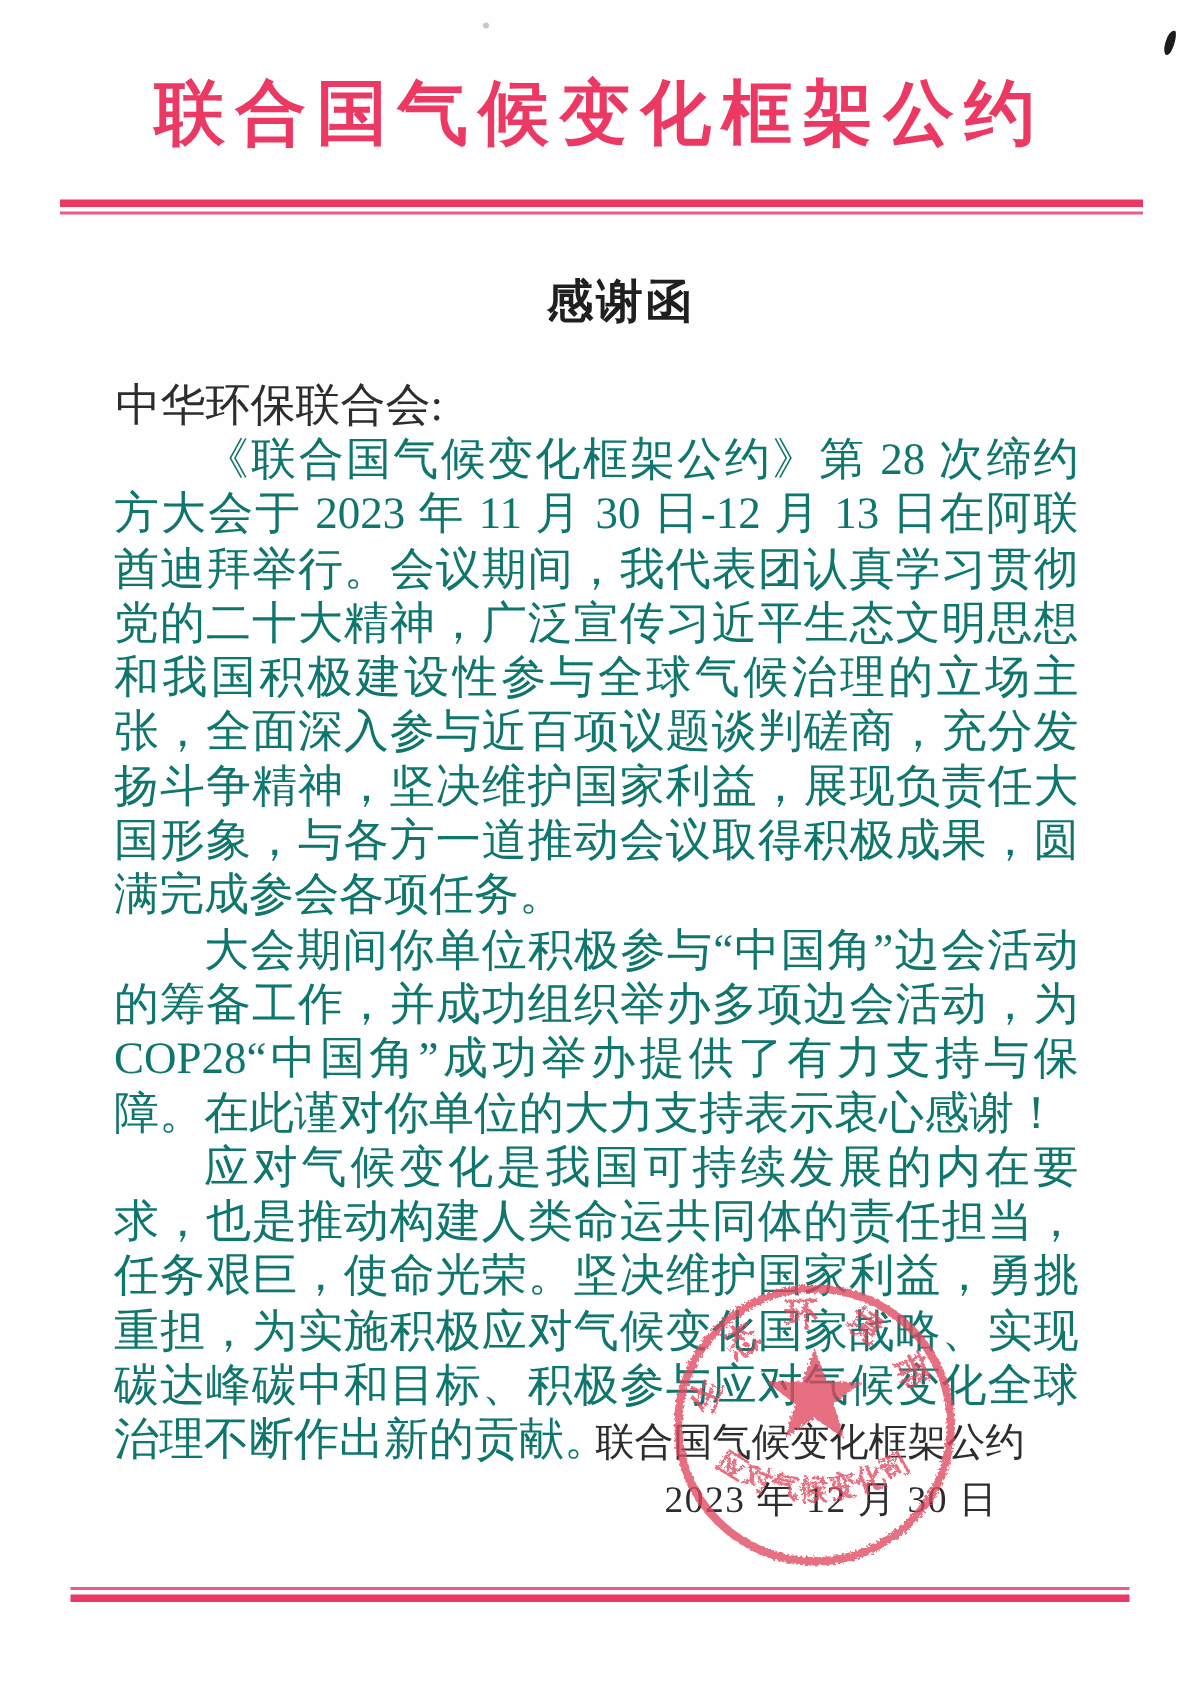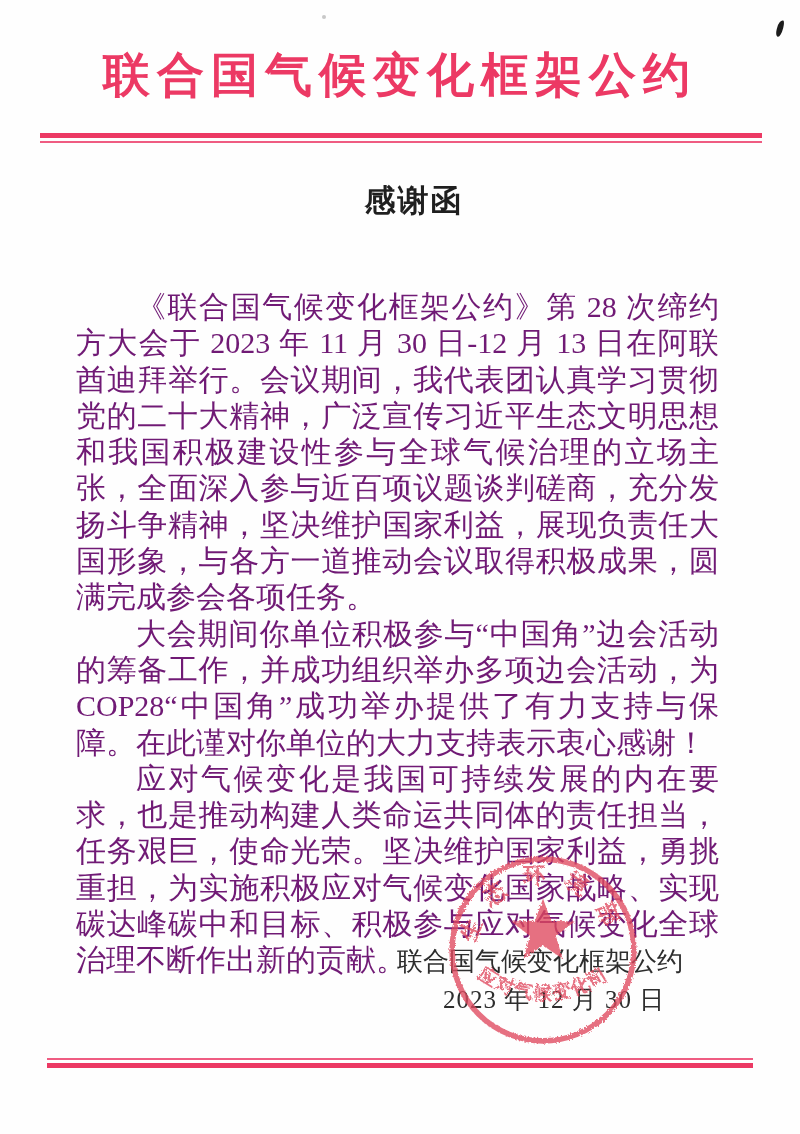--- a/index.html
+++ b/index.html
@@ -77,21 +77,21 @@
     font-size: 30px;
     color: #2d2d2d;
   }
 
   .body-text {
     position: absolute;
     left: 76px; top: 289px;
     width: 643px;
     font-size: 30px;
     line-height: 36.3px;
-    color: #701a75;
+    color: #0f766e;
     text-align: justify;
     word-break: break-all;
   }
   .body-text p {
     margin: 0;
     text-indent: 2em;
   }
 
   .signature {
     position: absolute;
@@ -151,20 +151,21 @@
   <div class="artifact-comma"></div>
   <div class="artifact-speck"></div>
 
   <h1 class="ministry">联合国气候变化框架公约</h1>
 
   <div class="rule-top-thick"></div>
   <div class="rule-top-thin"></div>
 
   <h2 class="letter-title">感谢函</h2>
 
+  <div class="salutation">中华环保联合会:</div>
 
   <div class="body-text">
     <p>《联合国气候变化框架公约》第 28 次缔约方大会于 2023 年 11 月 30 日-12 月 13 日在阿联酋迪拜举行。会议期间，我代表团认真学习贯彻党的二十大精神，广泛宣传习近平生态文明思想和我国积极建设性参与全球气候治理的立场主张，全面深入参与近百项议题谈判磋商，充分发扬斗争精神，坚决维护国家利益，展现负责任大国形象，与各方一道推动会议取得积极成果，圆满完成参会各项任务。</p>
     <p>大会期间你单位积极参与“中国角”边会活动的筹备工作，并成功组织举办多项边会活动，为 COP28“中国角”成功举办提供了有力支持与保障。在此谨对你单位的大力支持表示衷心感谢！</p>
     <p>应对气候变化是我国可持续发展的内在要求，也是推动构建人类命运共同体的责任担当，任务艰巨，使命光荣。坚决维护国家利益，勇挑重担，为实施积极应对气候变化国家战略、实现碳达峰碳中和目标、积极参与应对气候变化全球治理不断作出新的贡献。</p>
   </div>
 
   <div class="signature">联合国气候变化框架公约</div>
 
   <div class="date">2023 年 12 月 30 日</div>

